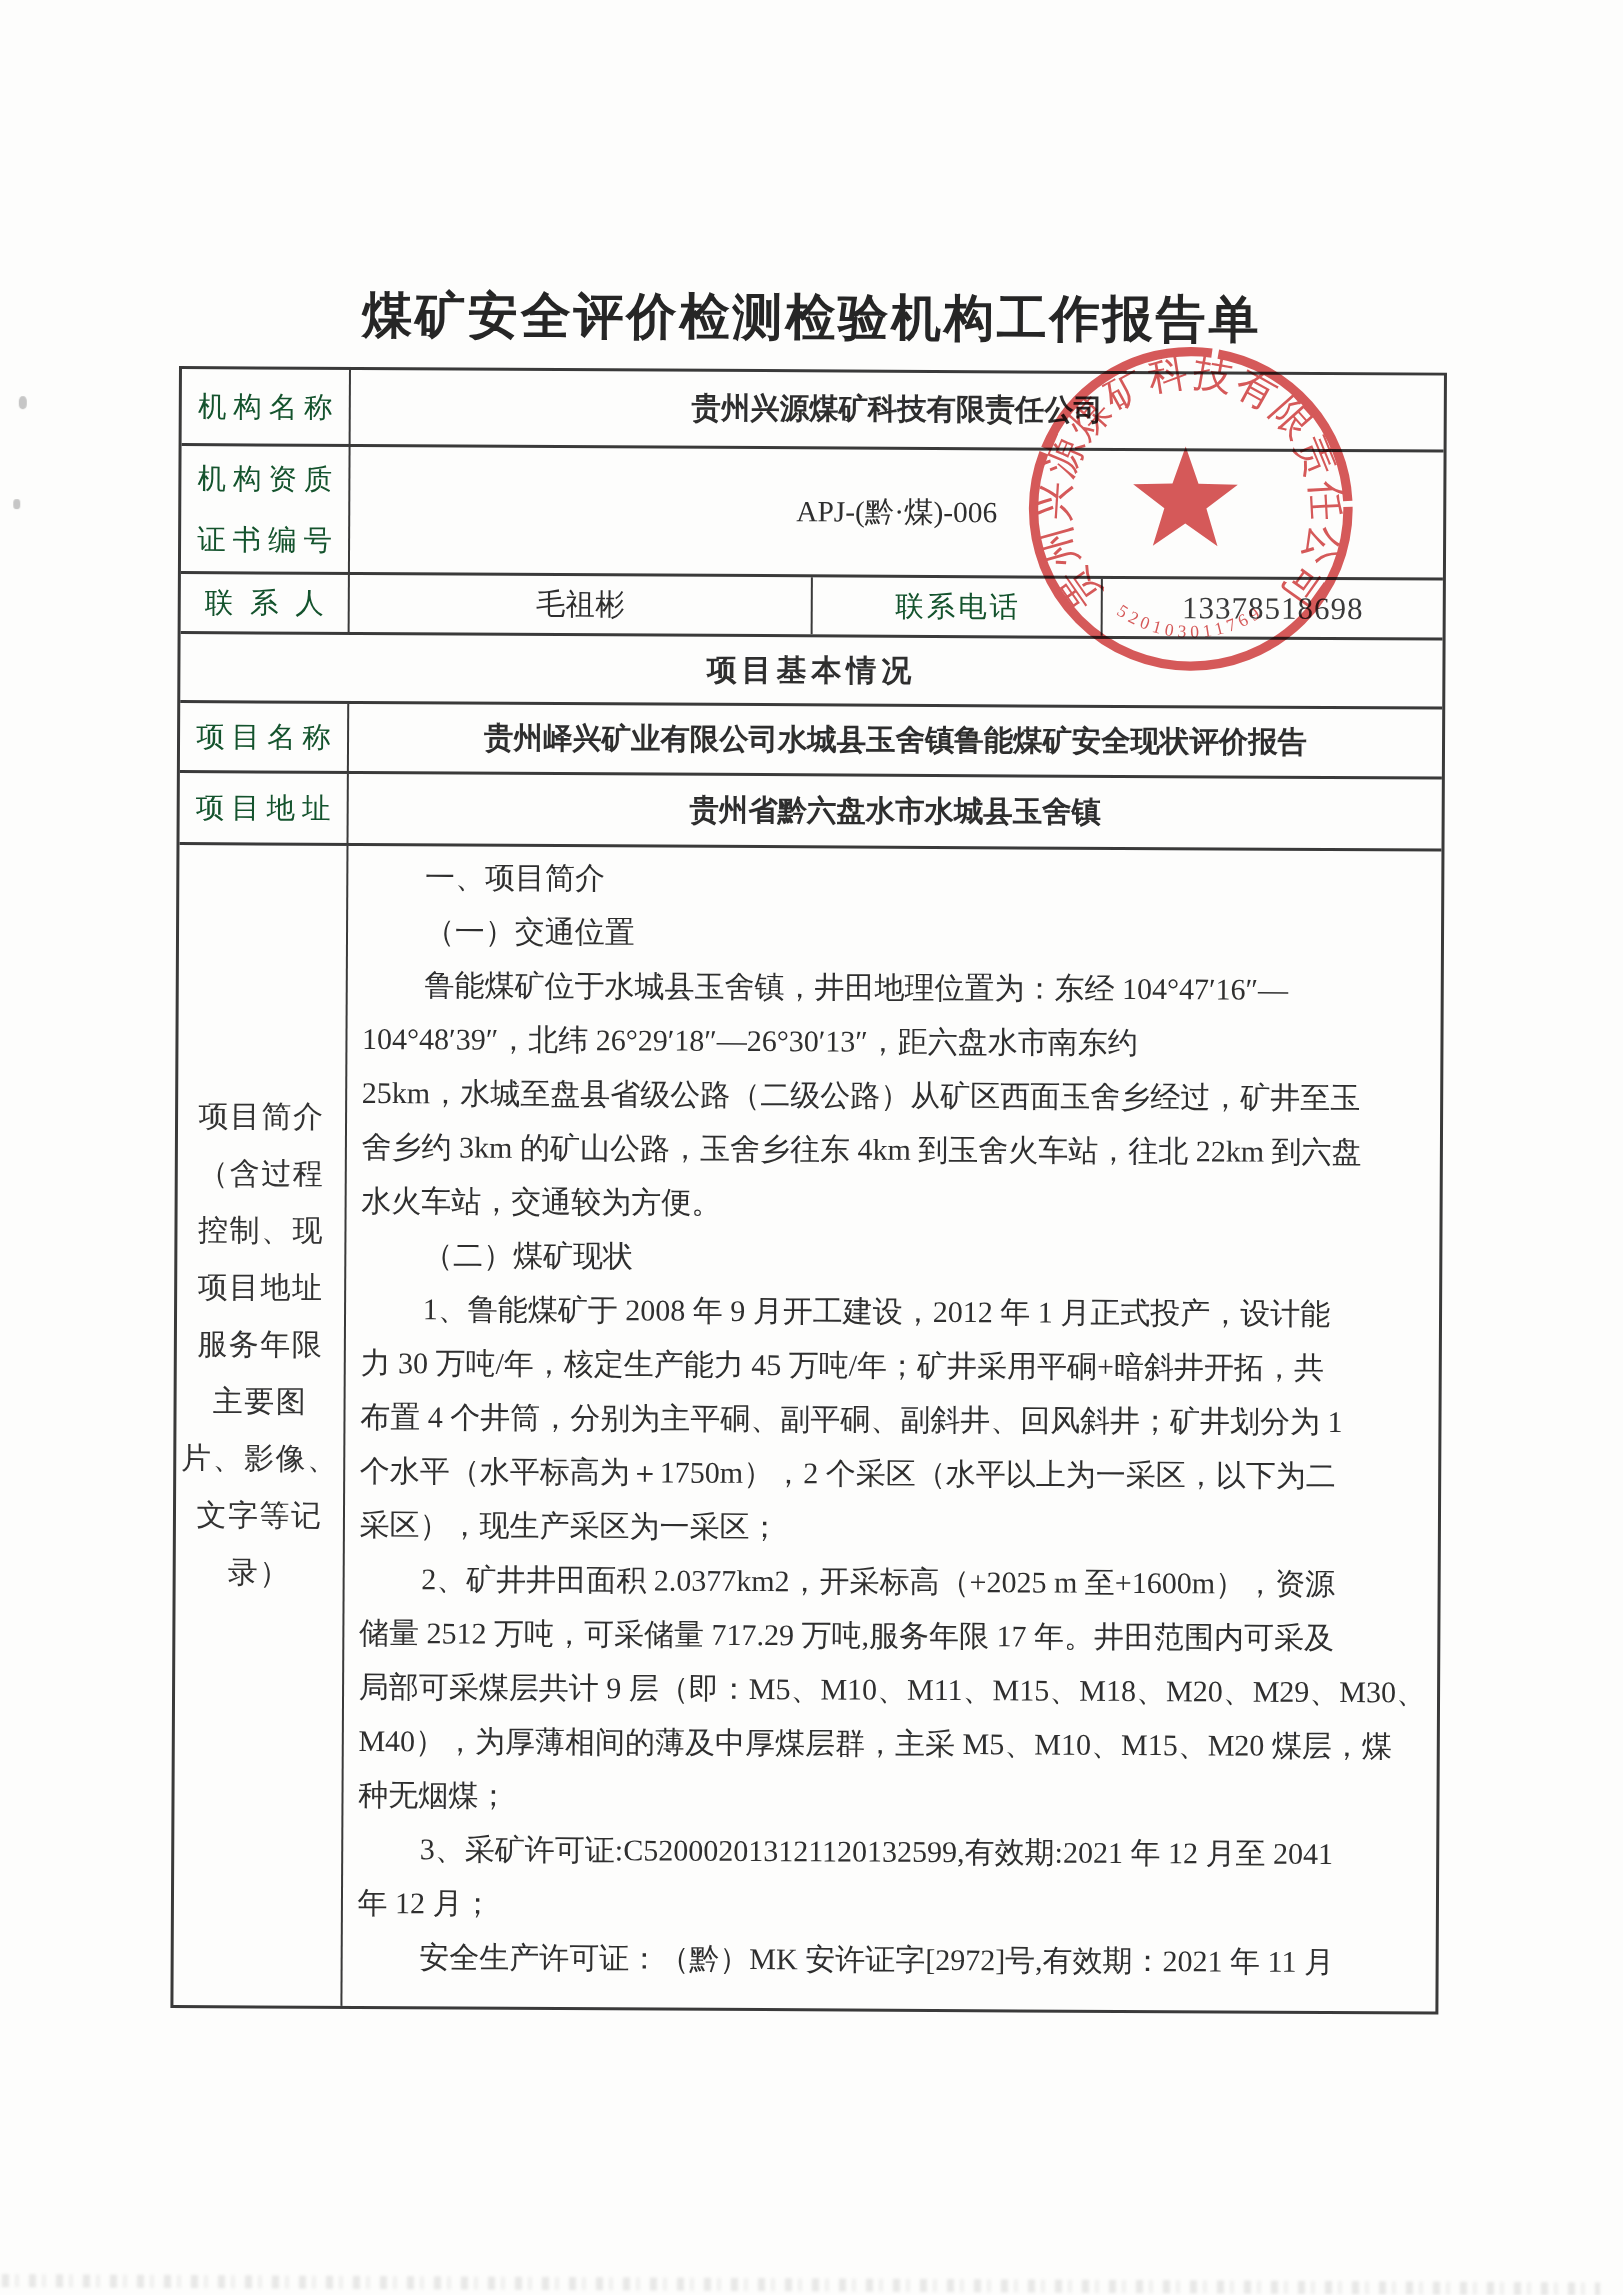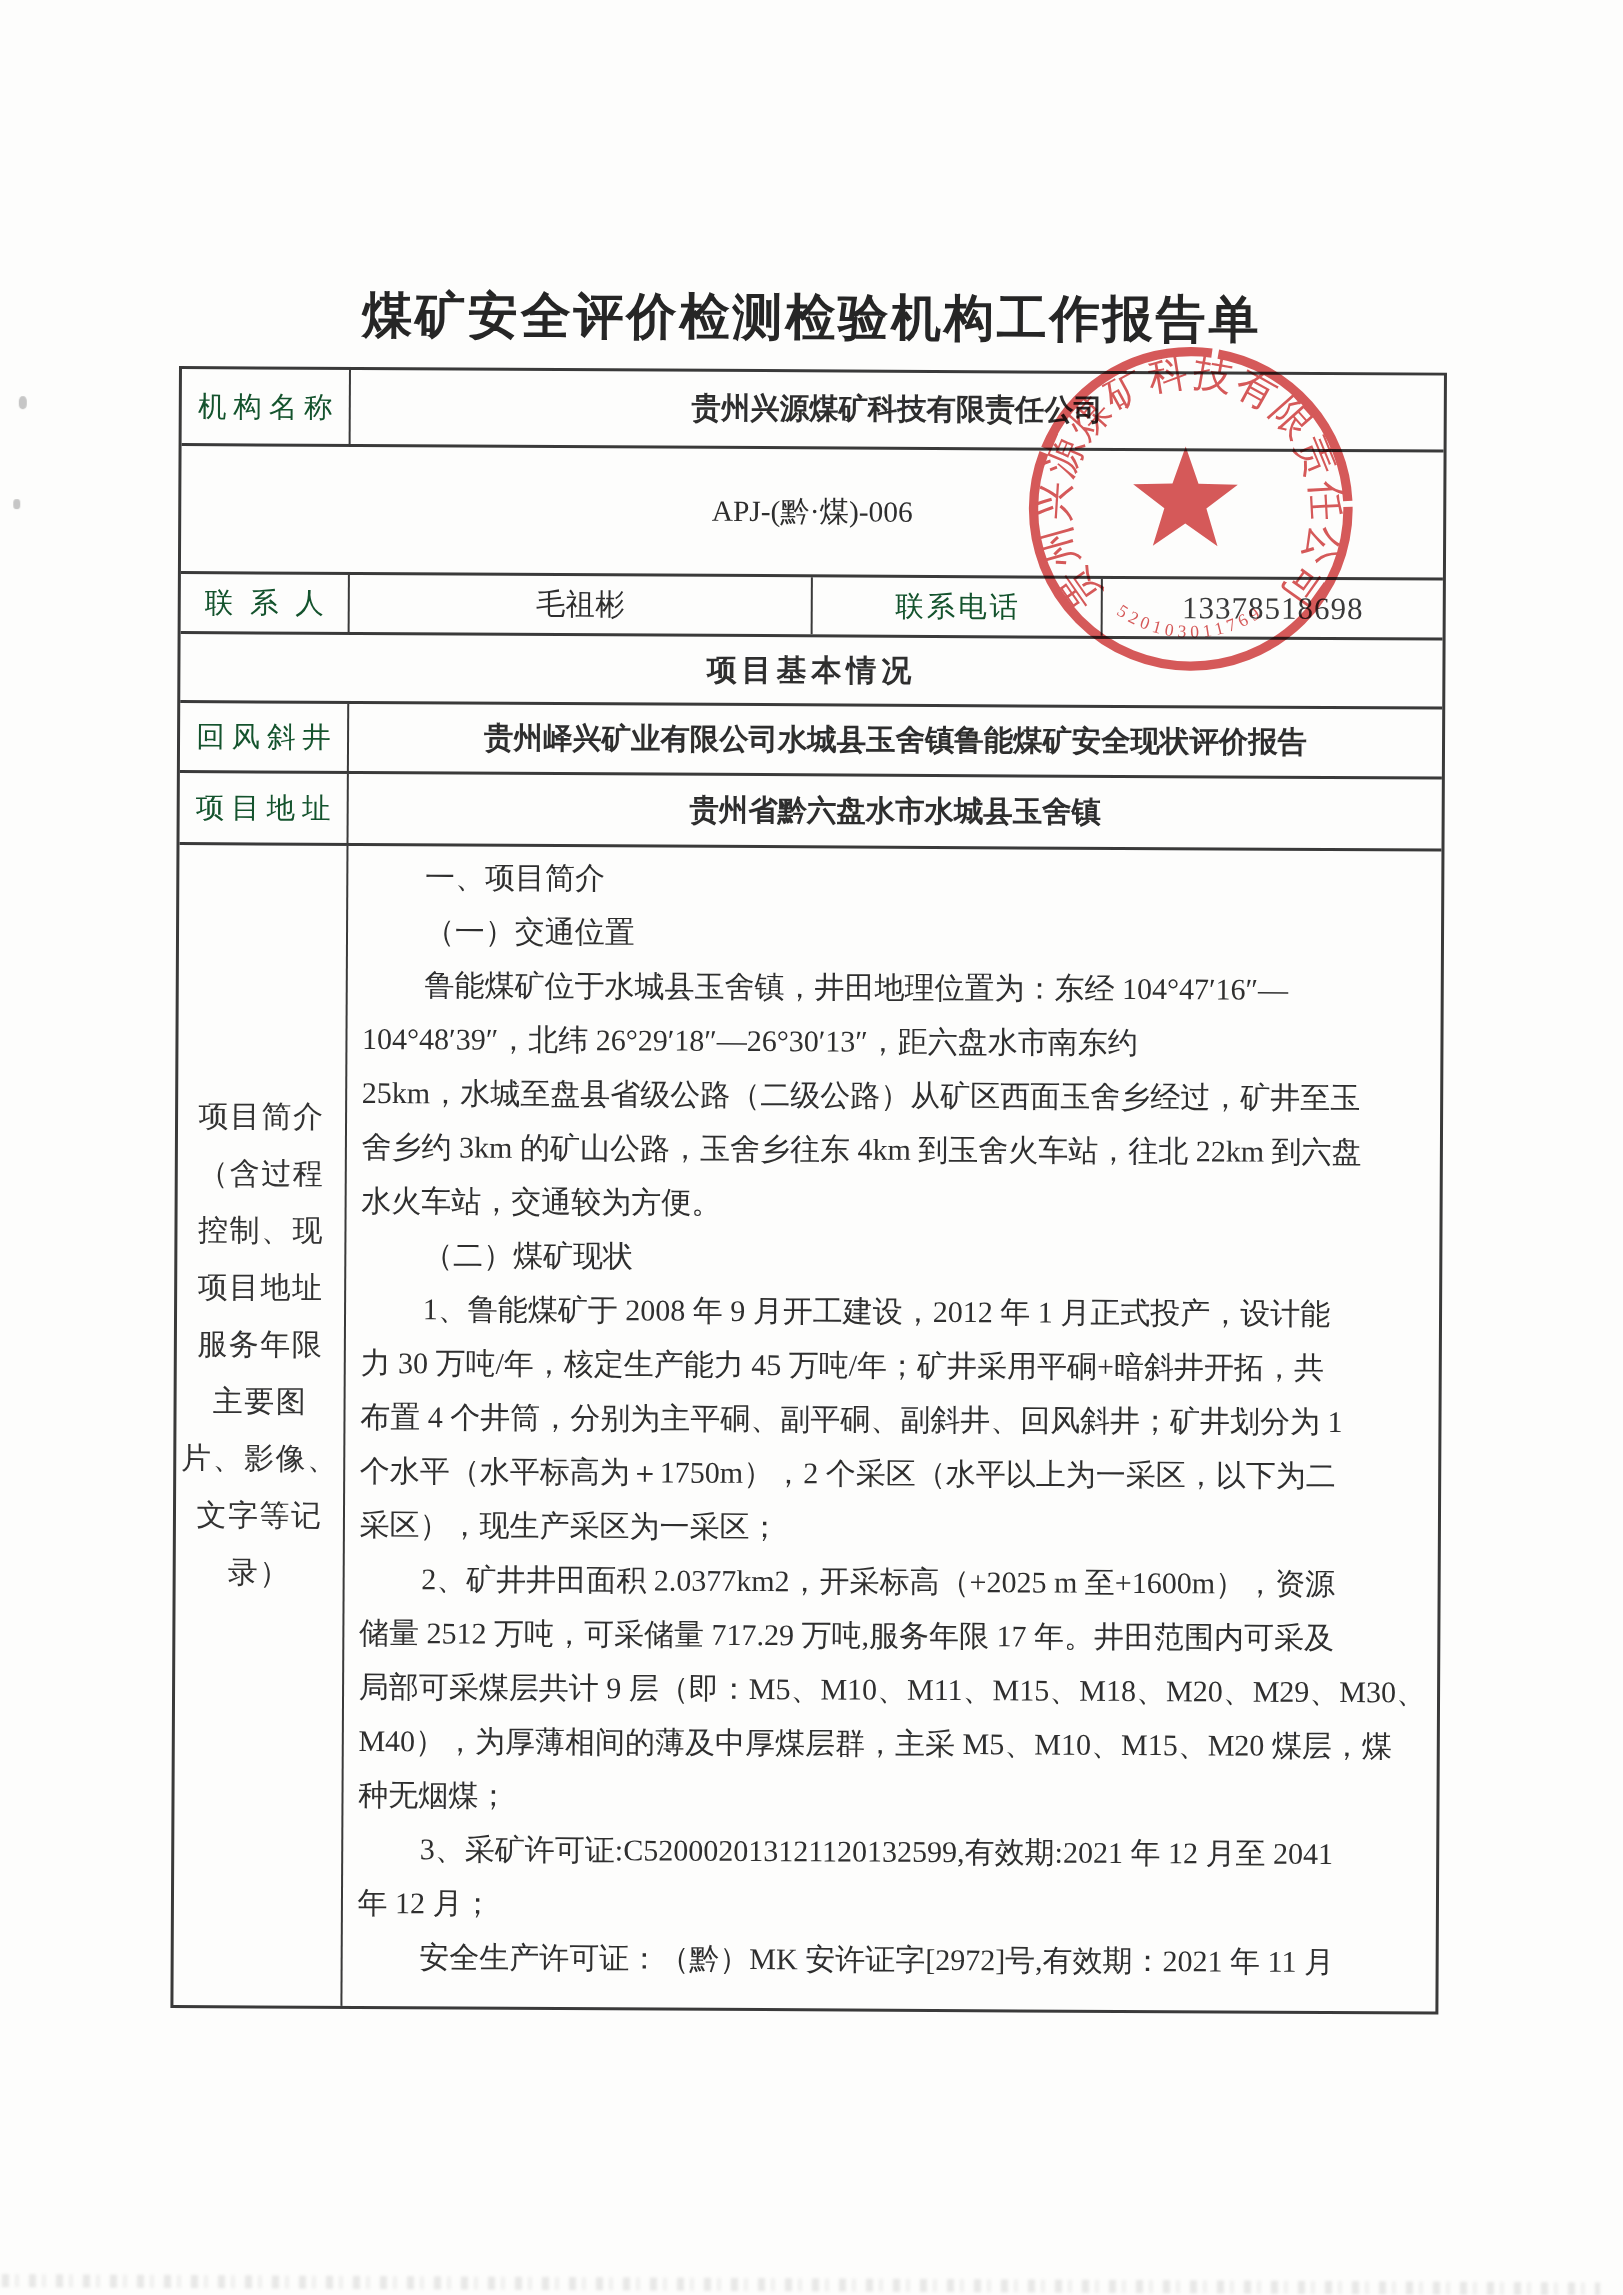--- a/index.html
+++ b/index.html
@@ -100,41 +100,45 @@
   <div class="report-table">
 
     <div class="trow r1">
       <div class="cell labelcol vline">
         <div class="lab">机构名称</div>
       </div>
       <div class="cell val bold">贵州兴源煤矿科技有限责任公司</div>
     </div>
 
     <div class="trow r2">
+      <div class="cell labelcol vline">
+        <div class="lab">机构资质</div>
+        <div class="lab">证书编号</div>
+      </div>
       <div class="cell val">APJ-(黔·煤)-006</div>
     </div>
 
     <div class="trow r3">
       <div class="cell labelcol vline">
         <div class="lab" style="letter-spacing:16.7px;text-indent:16.7px;text-align:center;">联系人</div>
       </div>
       <div class="cell cell-name vline">毛祖彬</div>
       <div class="cell cell-phlab vline">
         <div class="lab" style="letter-spacing:2.9px;text-indent:2.9px;text-align:center;">联系电话</div>
       </div>
       <div class="cell cell-phone">13378518698</div>
     </div>
 
     <div class="trow r4">
       <div class="cell section-head">项目基本情况</div>
     </div>
 
     <div class="trow r5">
       <div class="cell labelcol vline">
-        <div class="lab">回风斜井</div>
+        <div class="lab">项目名称</div>
       </div>
       <div class="cell val bold">贵州峄兴矿业有限公司水城县玉舍镇鲁能煤矿安全现状评价报告</div>
     </div>
 
     <div class="trow r6">
       <div class="cell labelcol vline">
         <div class="lab">项目地址</div>
       </div>
       <div class="cell val bold">贵州省黔六盘水市水城县玉舍镇</div>
     </div>

